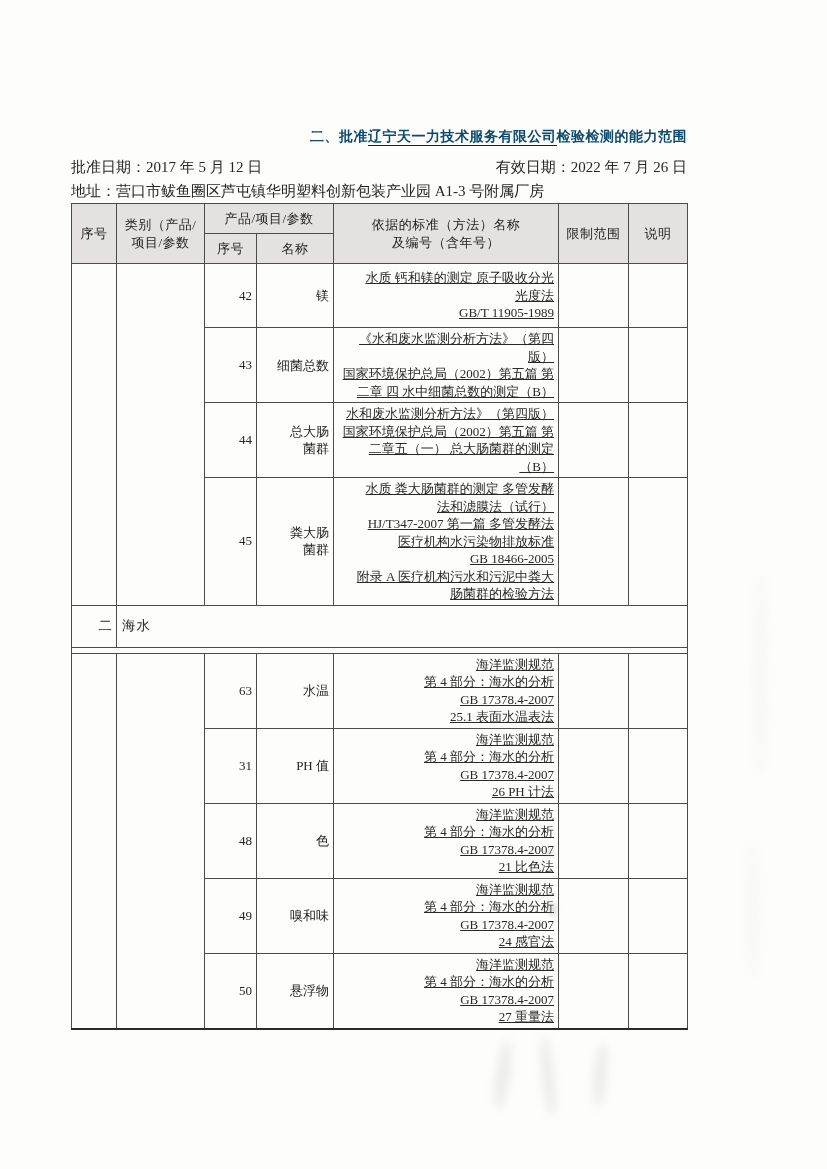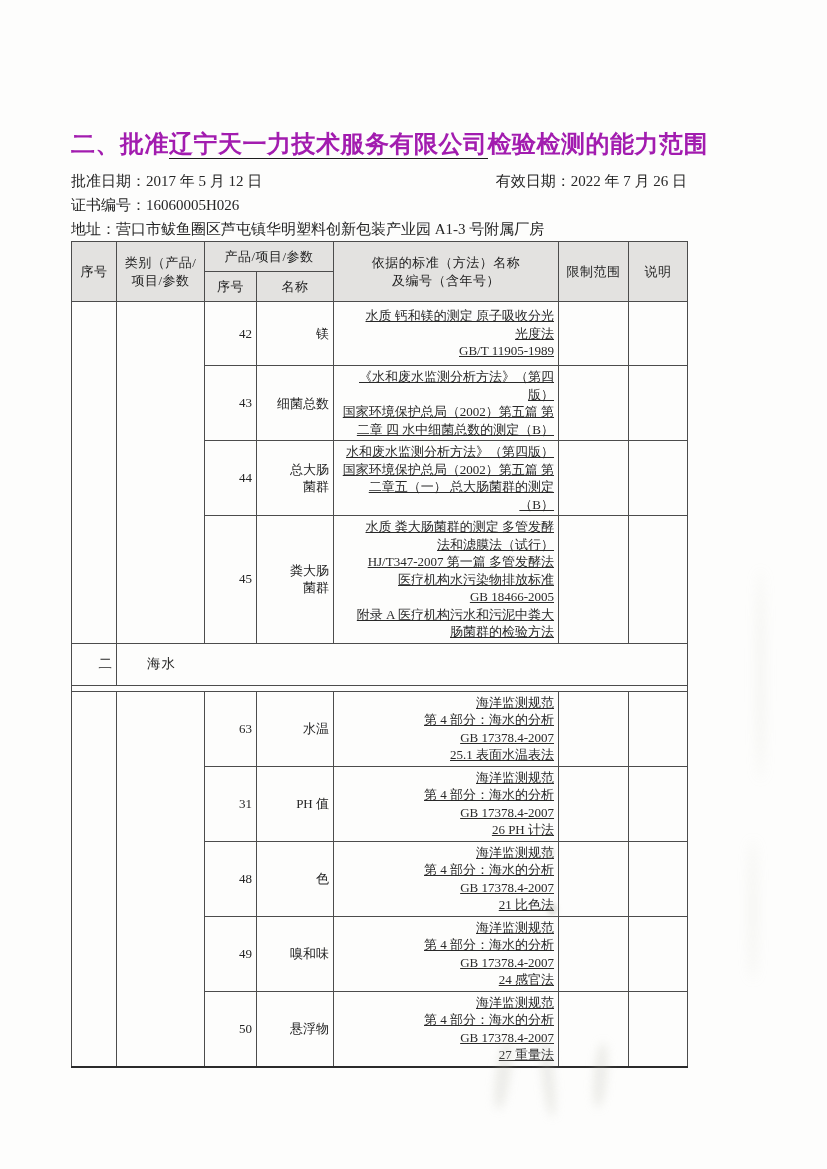--- a/index.html
+++ b/index.html
@@ -10,25 +10,25 @@
     color:#242424;
     position:relative;
     overflow:hidden;
   }
   .content{
     position:absolute;
     left:71px;top:128px;
     width:616px;
   }
   .doc-title{
-    text-align:center;
-    font-size:24px;
+    text-align:right;
+    font-size:14px;
     font-weight:bold;
     letter-spacing:0.5px;
-    color:#a21caf;
+    color:#0c4a6e;
     margin:0 0 9px 0;
     white-space:nowrap;
   }
   .doc-title .underlined{
     border-bottom:1.5px solid #1c1c1c;
     padding-bottom:1px;
   }
   .meta-line{
     font-size:15px;
     color:#262626;
@@ -78,21 +78,21 @@
     font-size:12.8px;
     line-height:17.5px;
     white-space:pre-line;
     color:#292929;
     text-decoration:underline;
   }
   td.cell-name{white-space:pre-line;line-height:17px;}
   tr.divider-row td{font-size:13.5px;}
   tr.divider-row td.sea-label{
     text-align:left;
-    padding-left:30px;
+    padding-left:5px;
     letter-spacing:1px;
   }
   tr.gap-row td{
     padding:0;height:5px;
     border-top:1px solid #4c4c4c;
     border-bottom:1px solid #4c4c4c;
   }
   
   .artifact{position:absolute;pointer-events:none;}
   .streak{
@@ -119,24 +119,20 @@
 <div class="content">
 
   <h1 class="doc-title"><span>二、批准</span><span class="underlined">辽宁天一力技术服务有限公司</span><span>检验检测的能力范围</span></h1>
 
   <div class="meta-line">
     <span>批准日期：</span>
       <span>2017 年 5 月 12 日</span>
     <span class="right-item"><span>有效日期：</span><span>2022 年 7 月 26 日</span></span>
   </div>
 
-  <div class="meta-line">
-    <span>证书编号：</span>
-      <span>16060005H026</span>
-  </div>
 
   <div class="meta-line">
     <span>地址：</span>
       <span>营口市鲅鱼圈区芦屯镇华明塑料创新包装产业园 A1-3 号附属厂房</span>
   </div>
 
 
   <table class="cap-table">
     <colgroup>
       <col style="width:45px">

